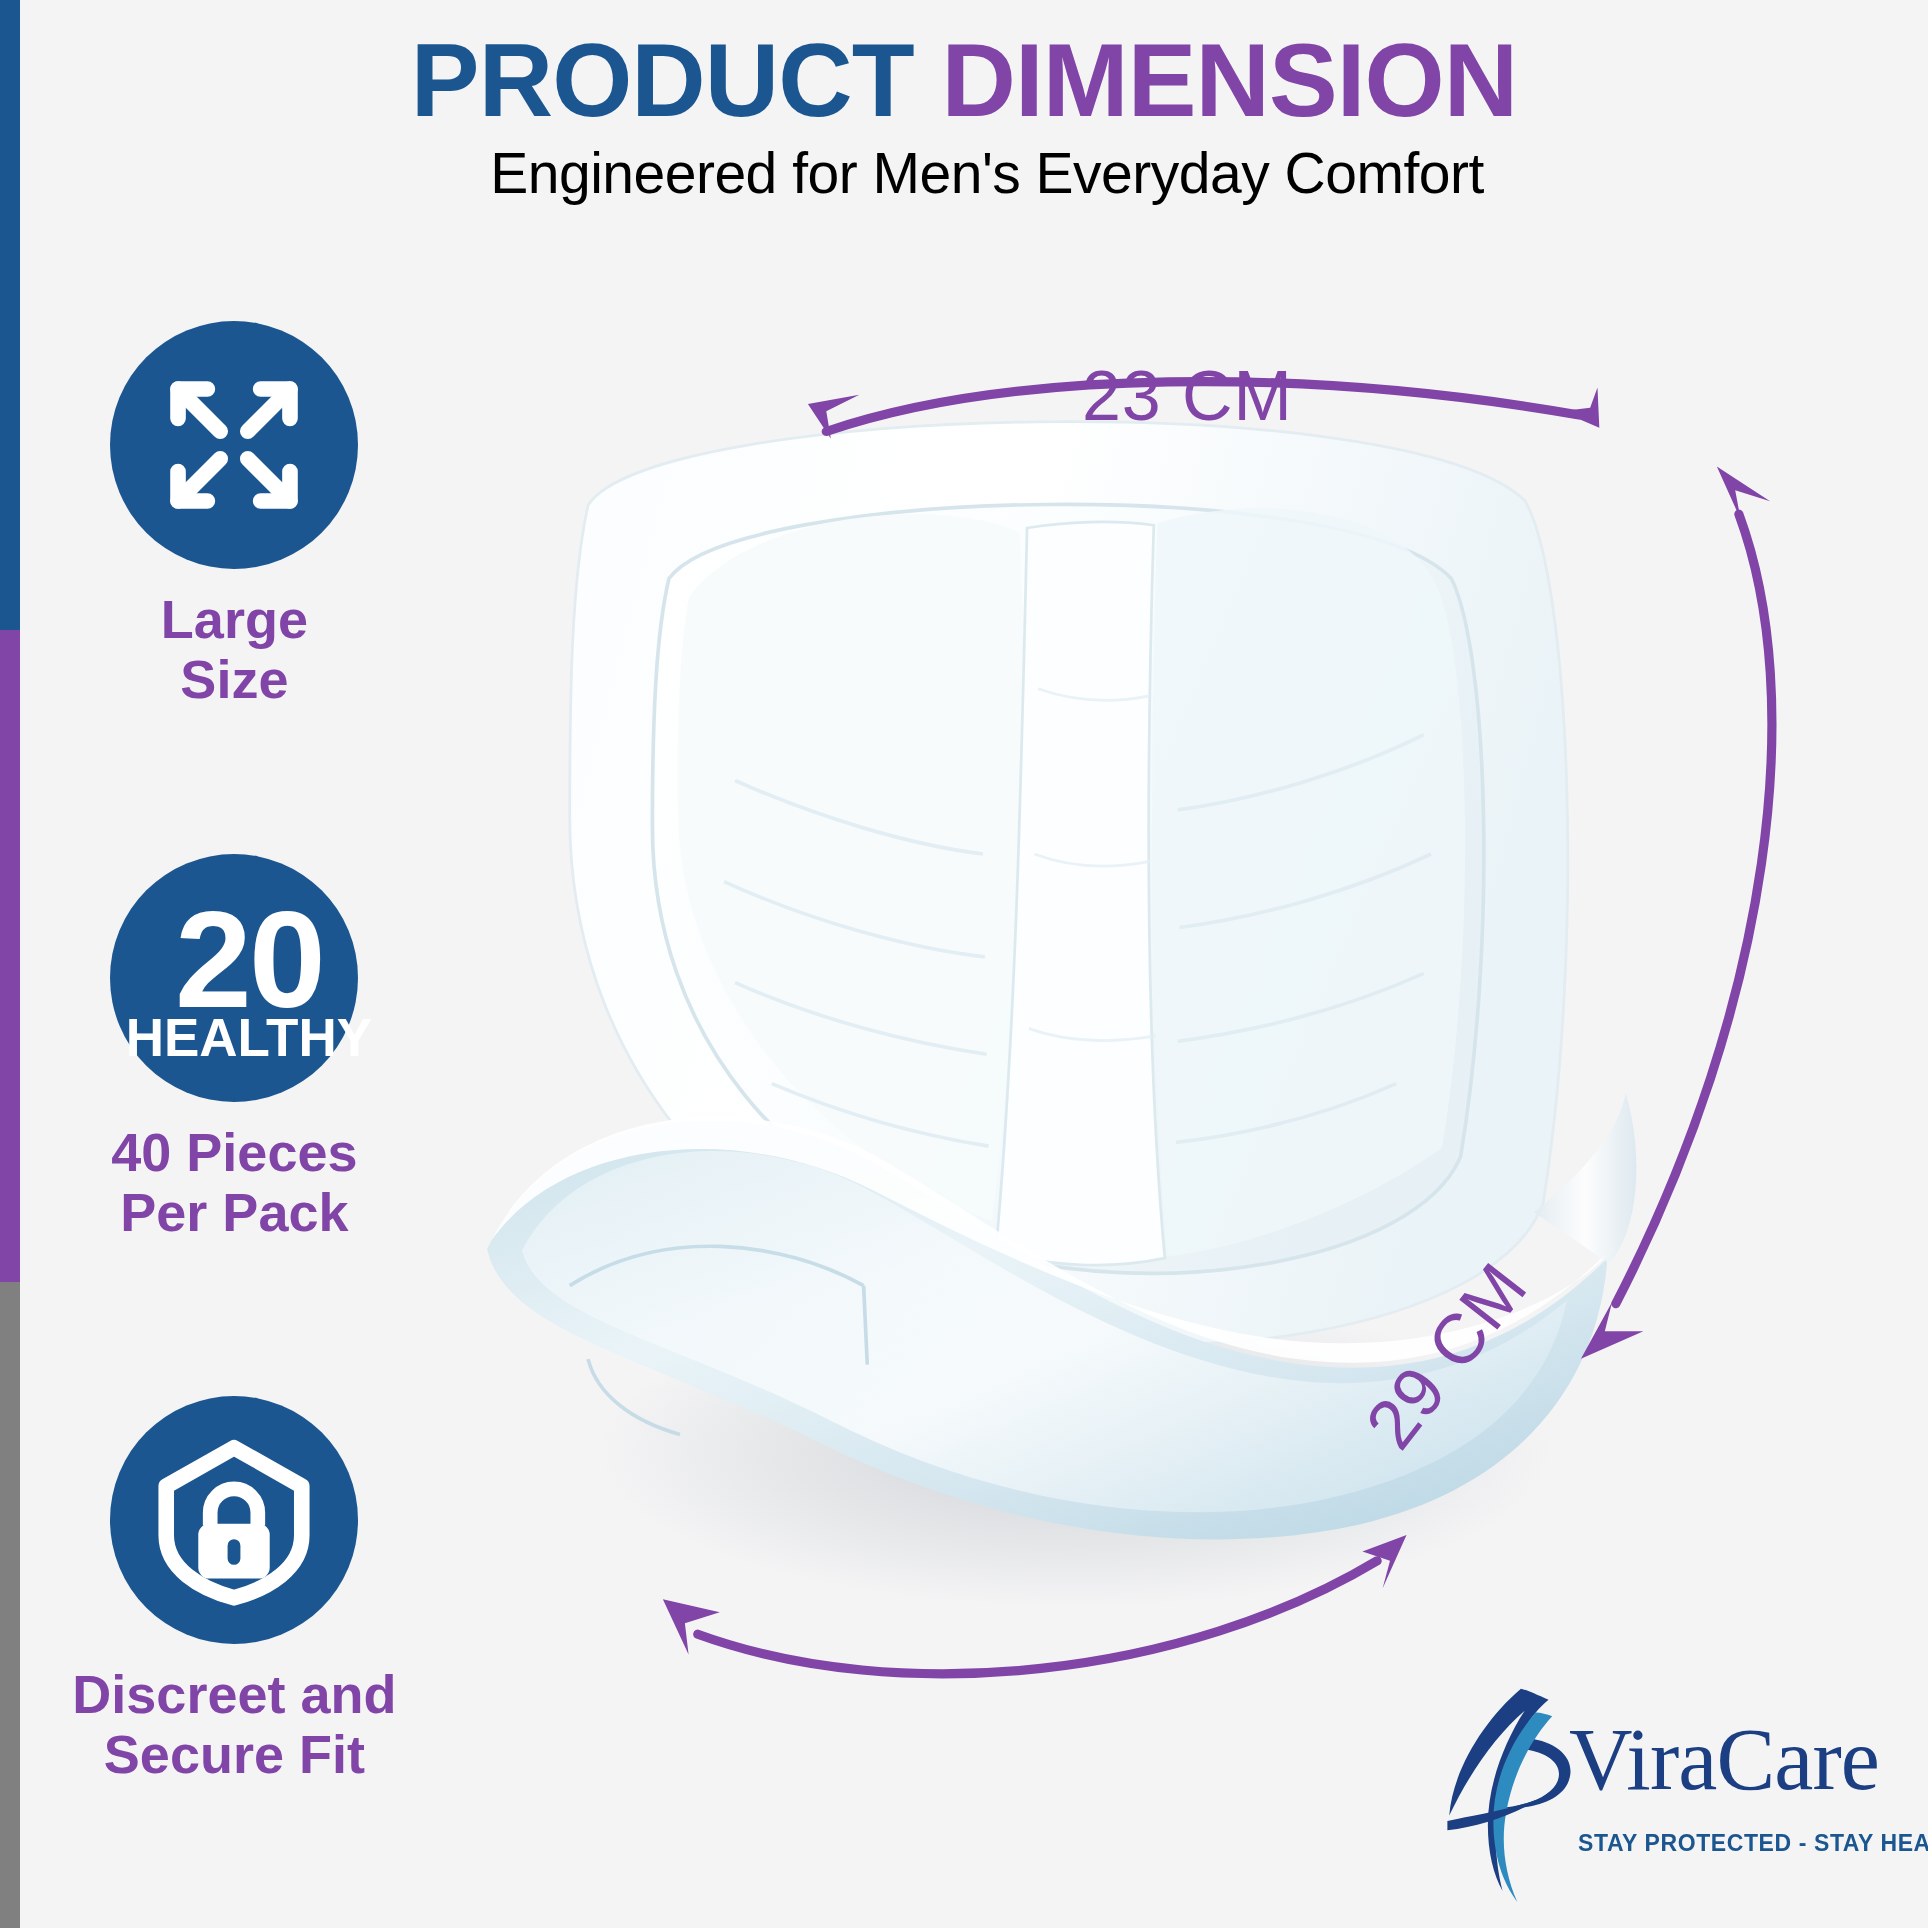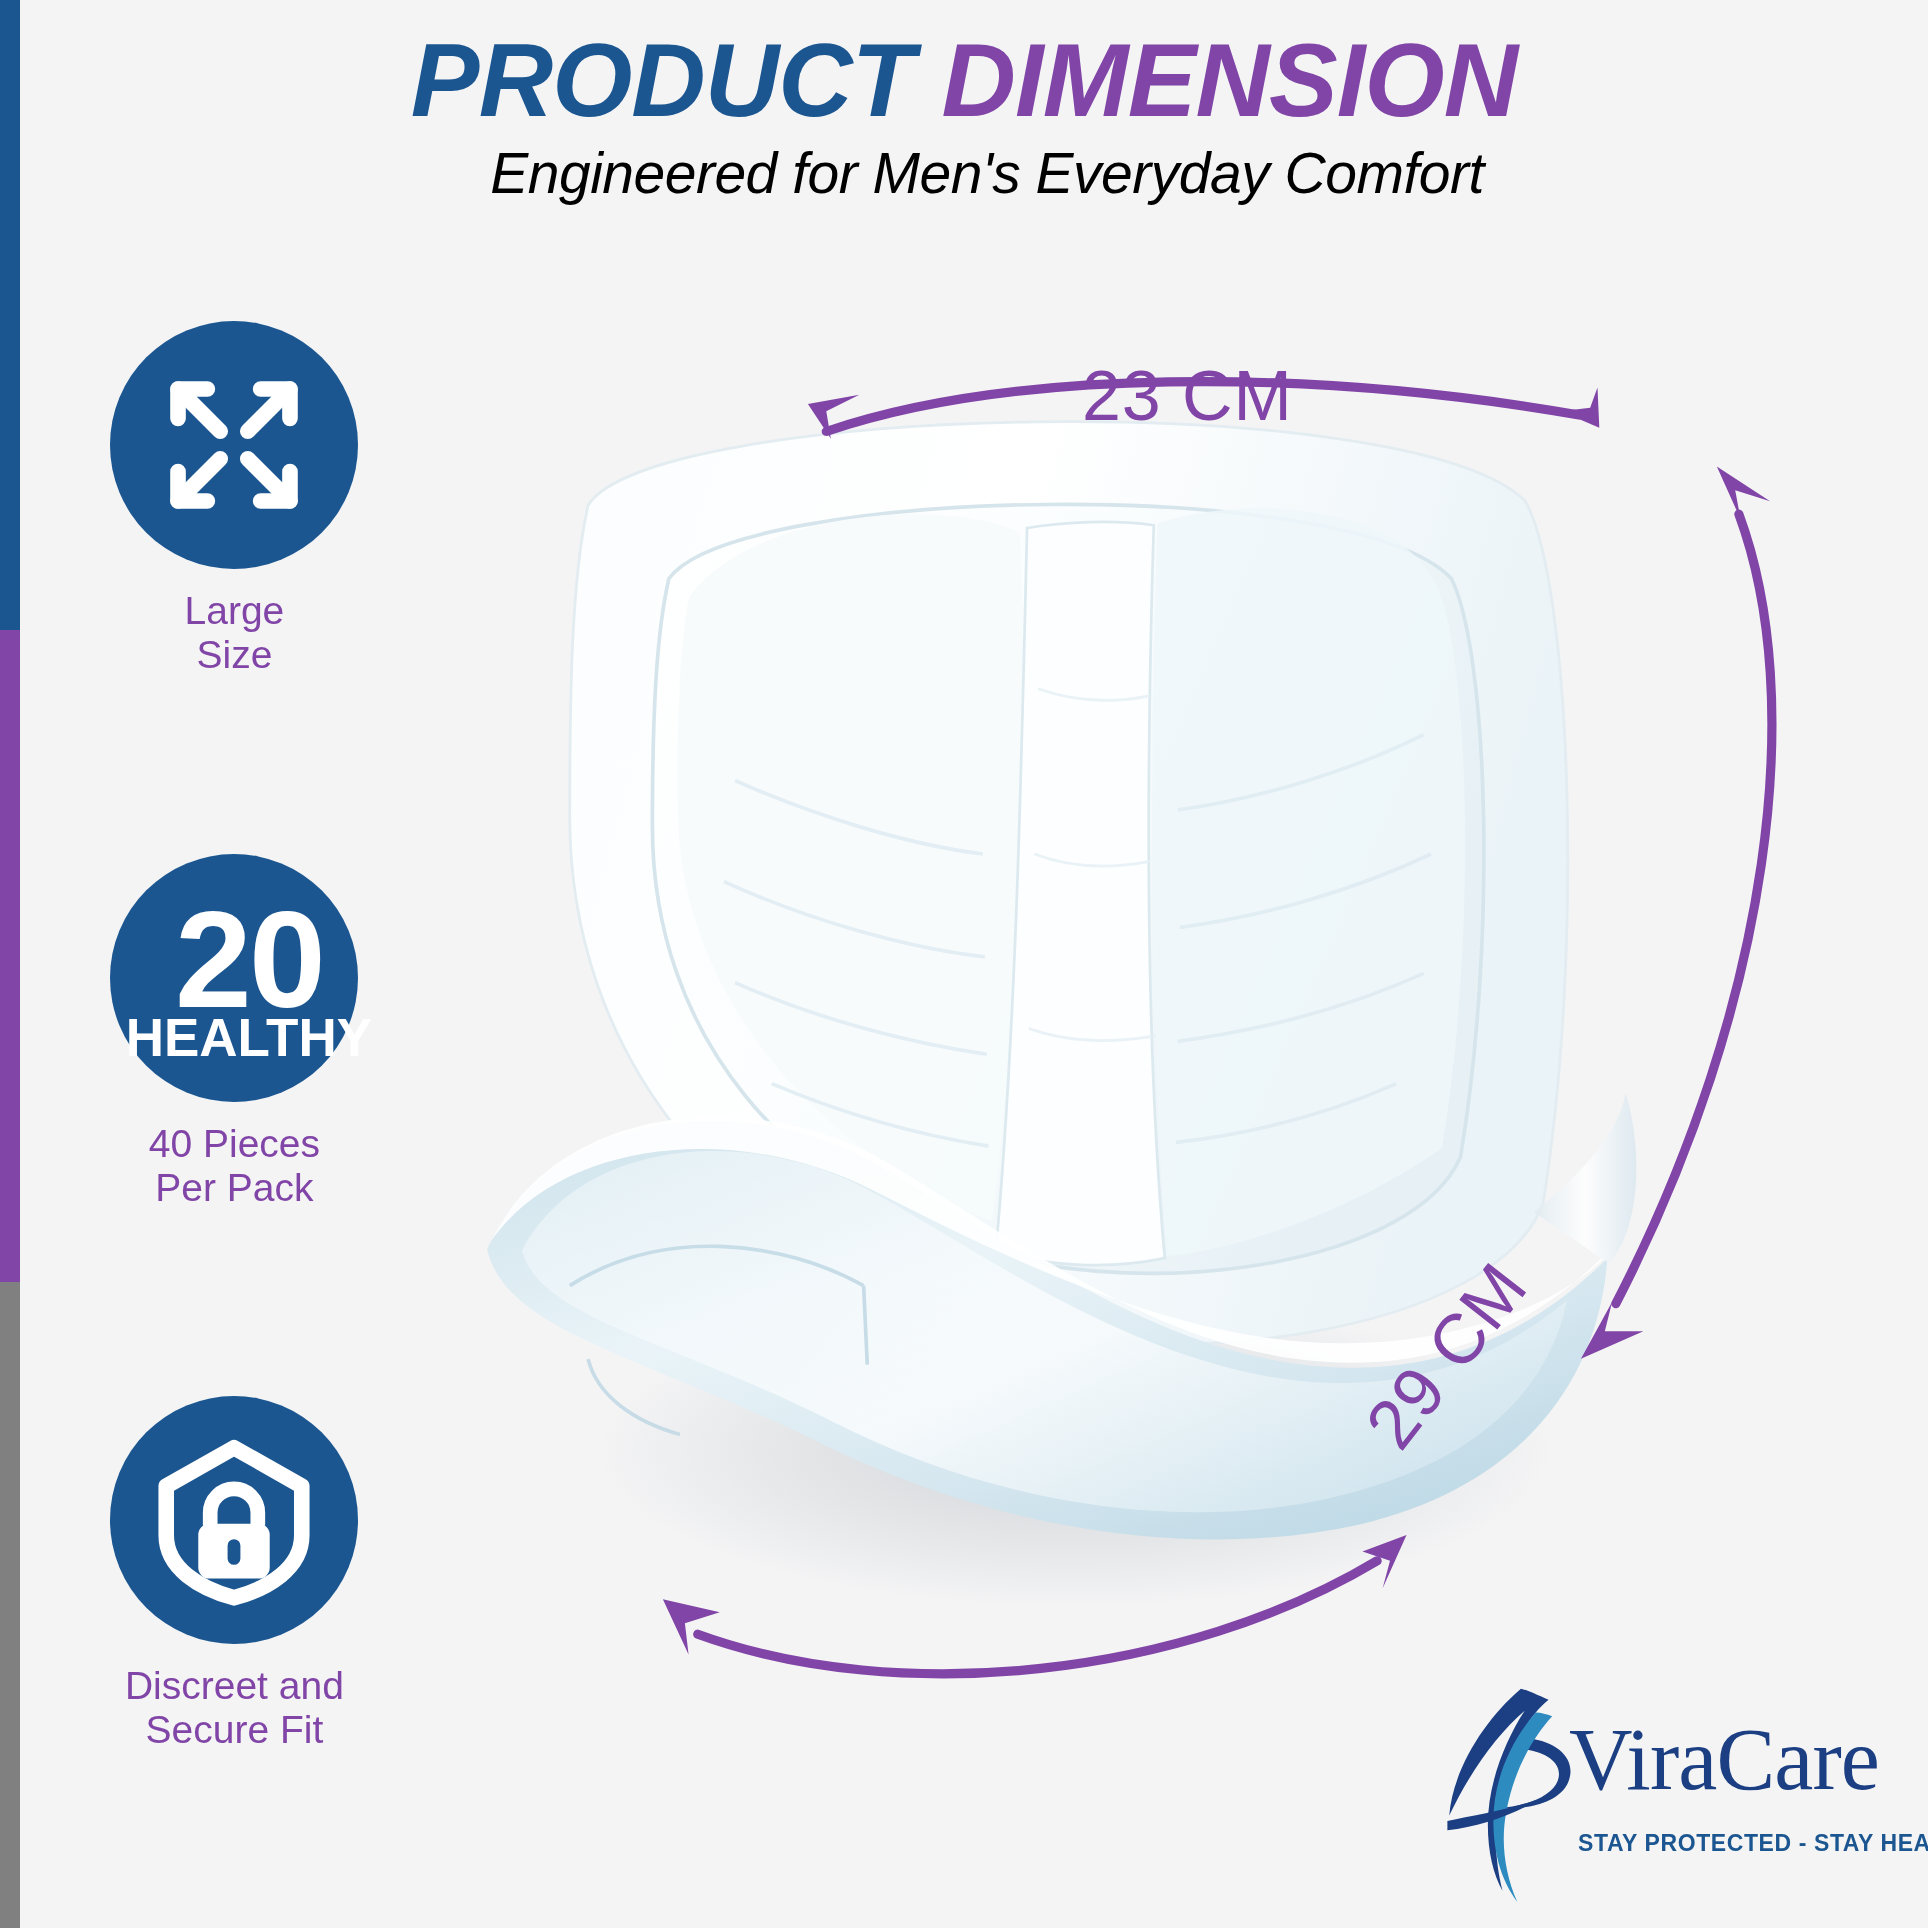--- a/index.html
+++ b/index.html
@@ -29,21 +29,20 @@
   .stripe-purple { top: 630px;  height: 652px;  background: #8145a7; }
   .stripe-gray   { top: 1282px; height: 646px;  background: #808080; }
 
   
   #header {
     position: absolute;
     left: 0;
     top: 26px;
     width: 1928px;
     text-align: center;
-    font-style: italic;
   }
   #title {
     font-family: "Liberation Sans Narrow", "Liberation Sans", sans-serif;
     font-size: 103px;
     font-weight: 700;
     letter-spacing: -0.9px;
     line-height: 1.06;
     white-space: nowrap;
   }
   #title .t-blue   { color: #1b5691; }
@@ -102,22 +101,22 @@
     display: block;
     font-size: 53px;
     font-weight: 700;
     letter-spacing: 0px;
     margin-top: -5.5px;
   }
 
   .feature-label {
     margin-top: 20px;
     color: #8145a7;
-    font-size: 39px;
-    font-weight: 400;
+    font-size: 54px;
+    font-weight: 700;
     line-height: 1.12;
     white-space: pre-line;
   }
 
   
   #product {
     position: absolute;
     left: 432px;
     top: 303px;
     width: 1304px;

